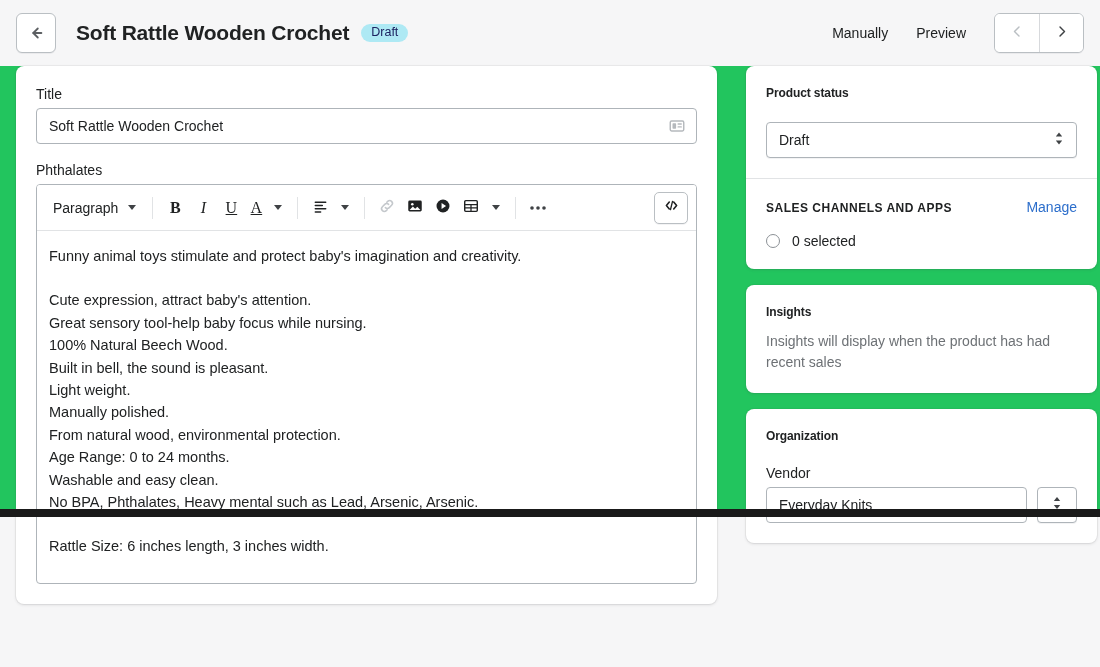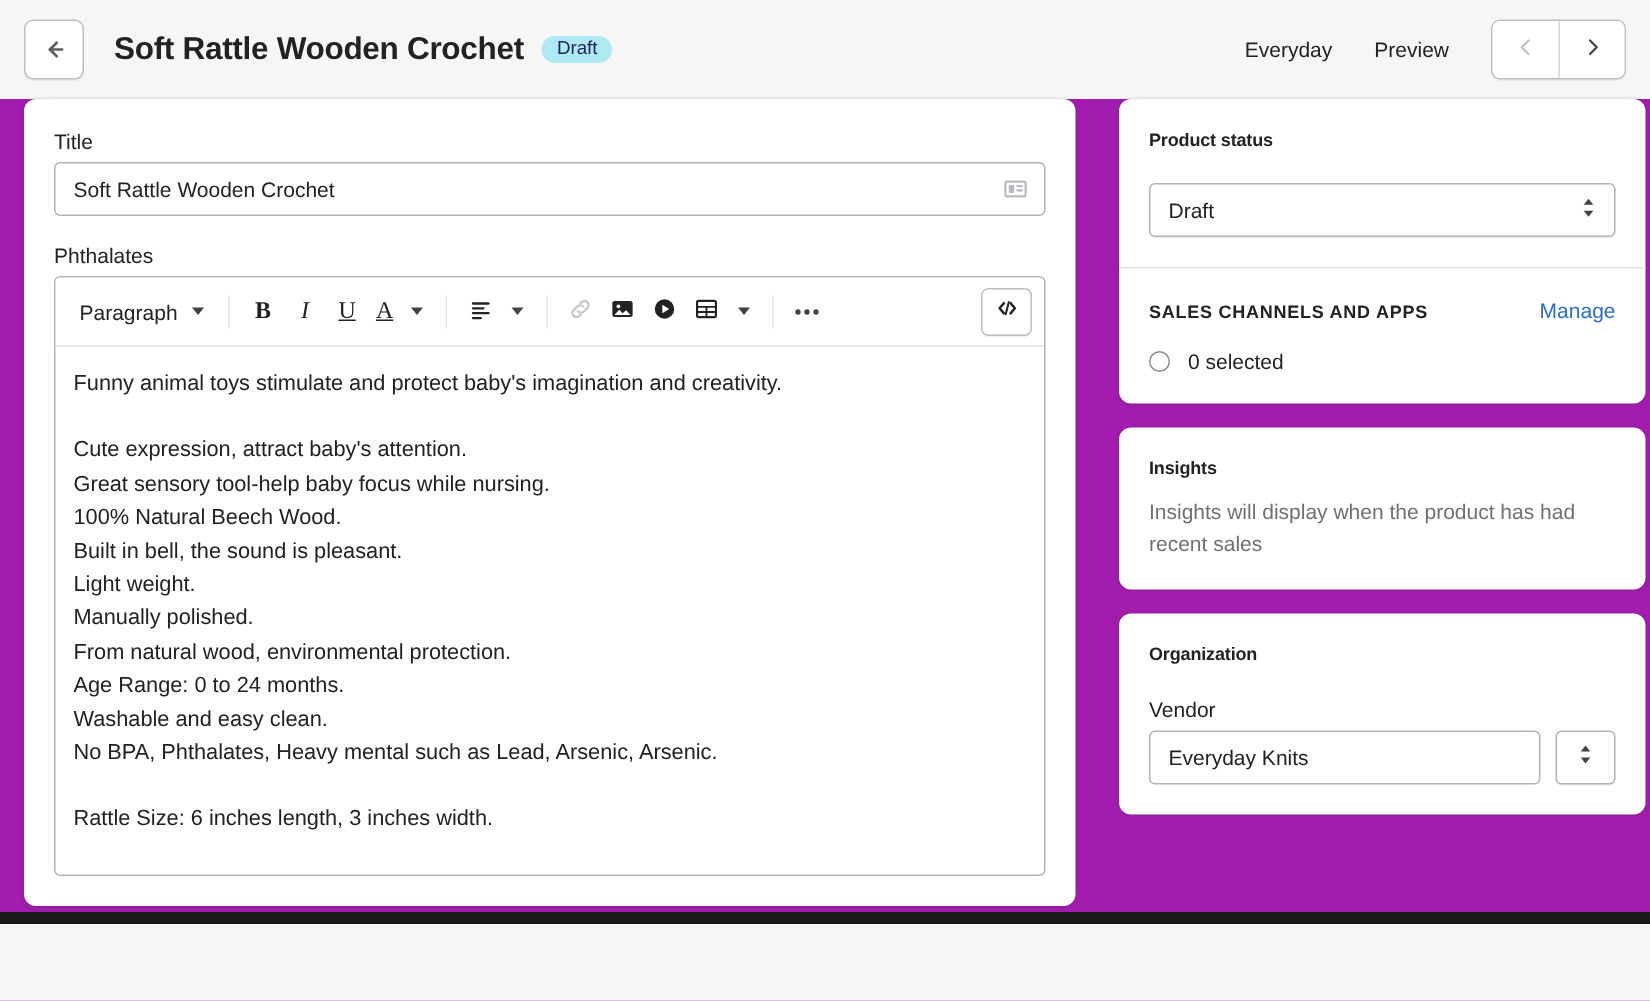--- a/index.html
+++ b/index.html
@@ -4,21 +4,21 @@
 <title>Product editor</title>
 <style>
   * { box-sizing: border-box; margin: 0; padding: 0; }
   html, body {
     width: 1100px; height: 667px;
     background: #f6f6f7;
     font-family: "Liberation Sans", sans-serif;
     color: #202223;
     overflow: hidden;
   }
-  .page { position: relative; width: 1100px; height: 616px; background: #a21caf; }
+  .page { position: relative; width: 1100px; height: 517px; background: #22c55e; }
 
   
   .topbar {
     height: 66px; display: flex; align-items: center;
     padding: 0 16px; background: #f6f6f7;
   }
   .back-btn {
     width: 40px; height: 40px; border: 1px solid #babfc3; border-radius: 6px;
     background: #ffffff; display: flex; align-items: center; justify-content: center;
     box-shadow: 0 1px 0 rgba(22,29,37,.05); cursor: pointer; flex: none;
@@ -140,21 +140,21 @@
         </svg>
       </span>
     </div>
 
     <div class="title-wrap">
       <div class="page-title">Soft Rattle Wooden Crochet</div>
       <div class="badge">Draft</div>
     </div>
 
     <div class="topbar-actions">
-      <button class="plain-btn">Everyday</button>
+      <button class="plain-btn">Manually</button>
       <button class="plain-btn">Preview</button>
 
 
       <div class="pager">
         <button>
           <span>
             <svg width="15" height="15" viewBox="0 0 20 20" fill="none" aria-hidden="true">
               <path d="M12 4l-6 6 6 6" stroke="#babfc3" stroke-width="1.9" stroke-linecap="round" stroke-linejoin="round"></path>
             </svg>
           </span>

